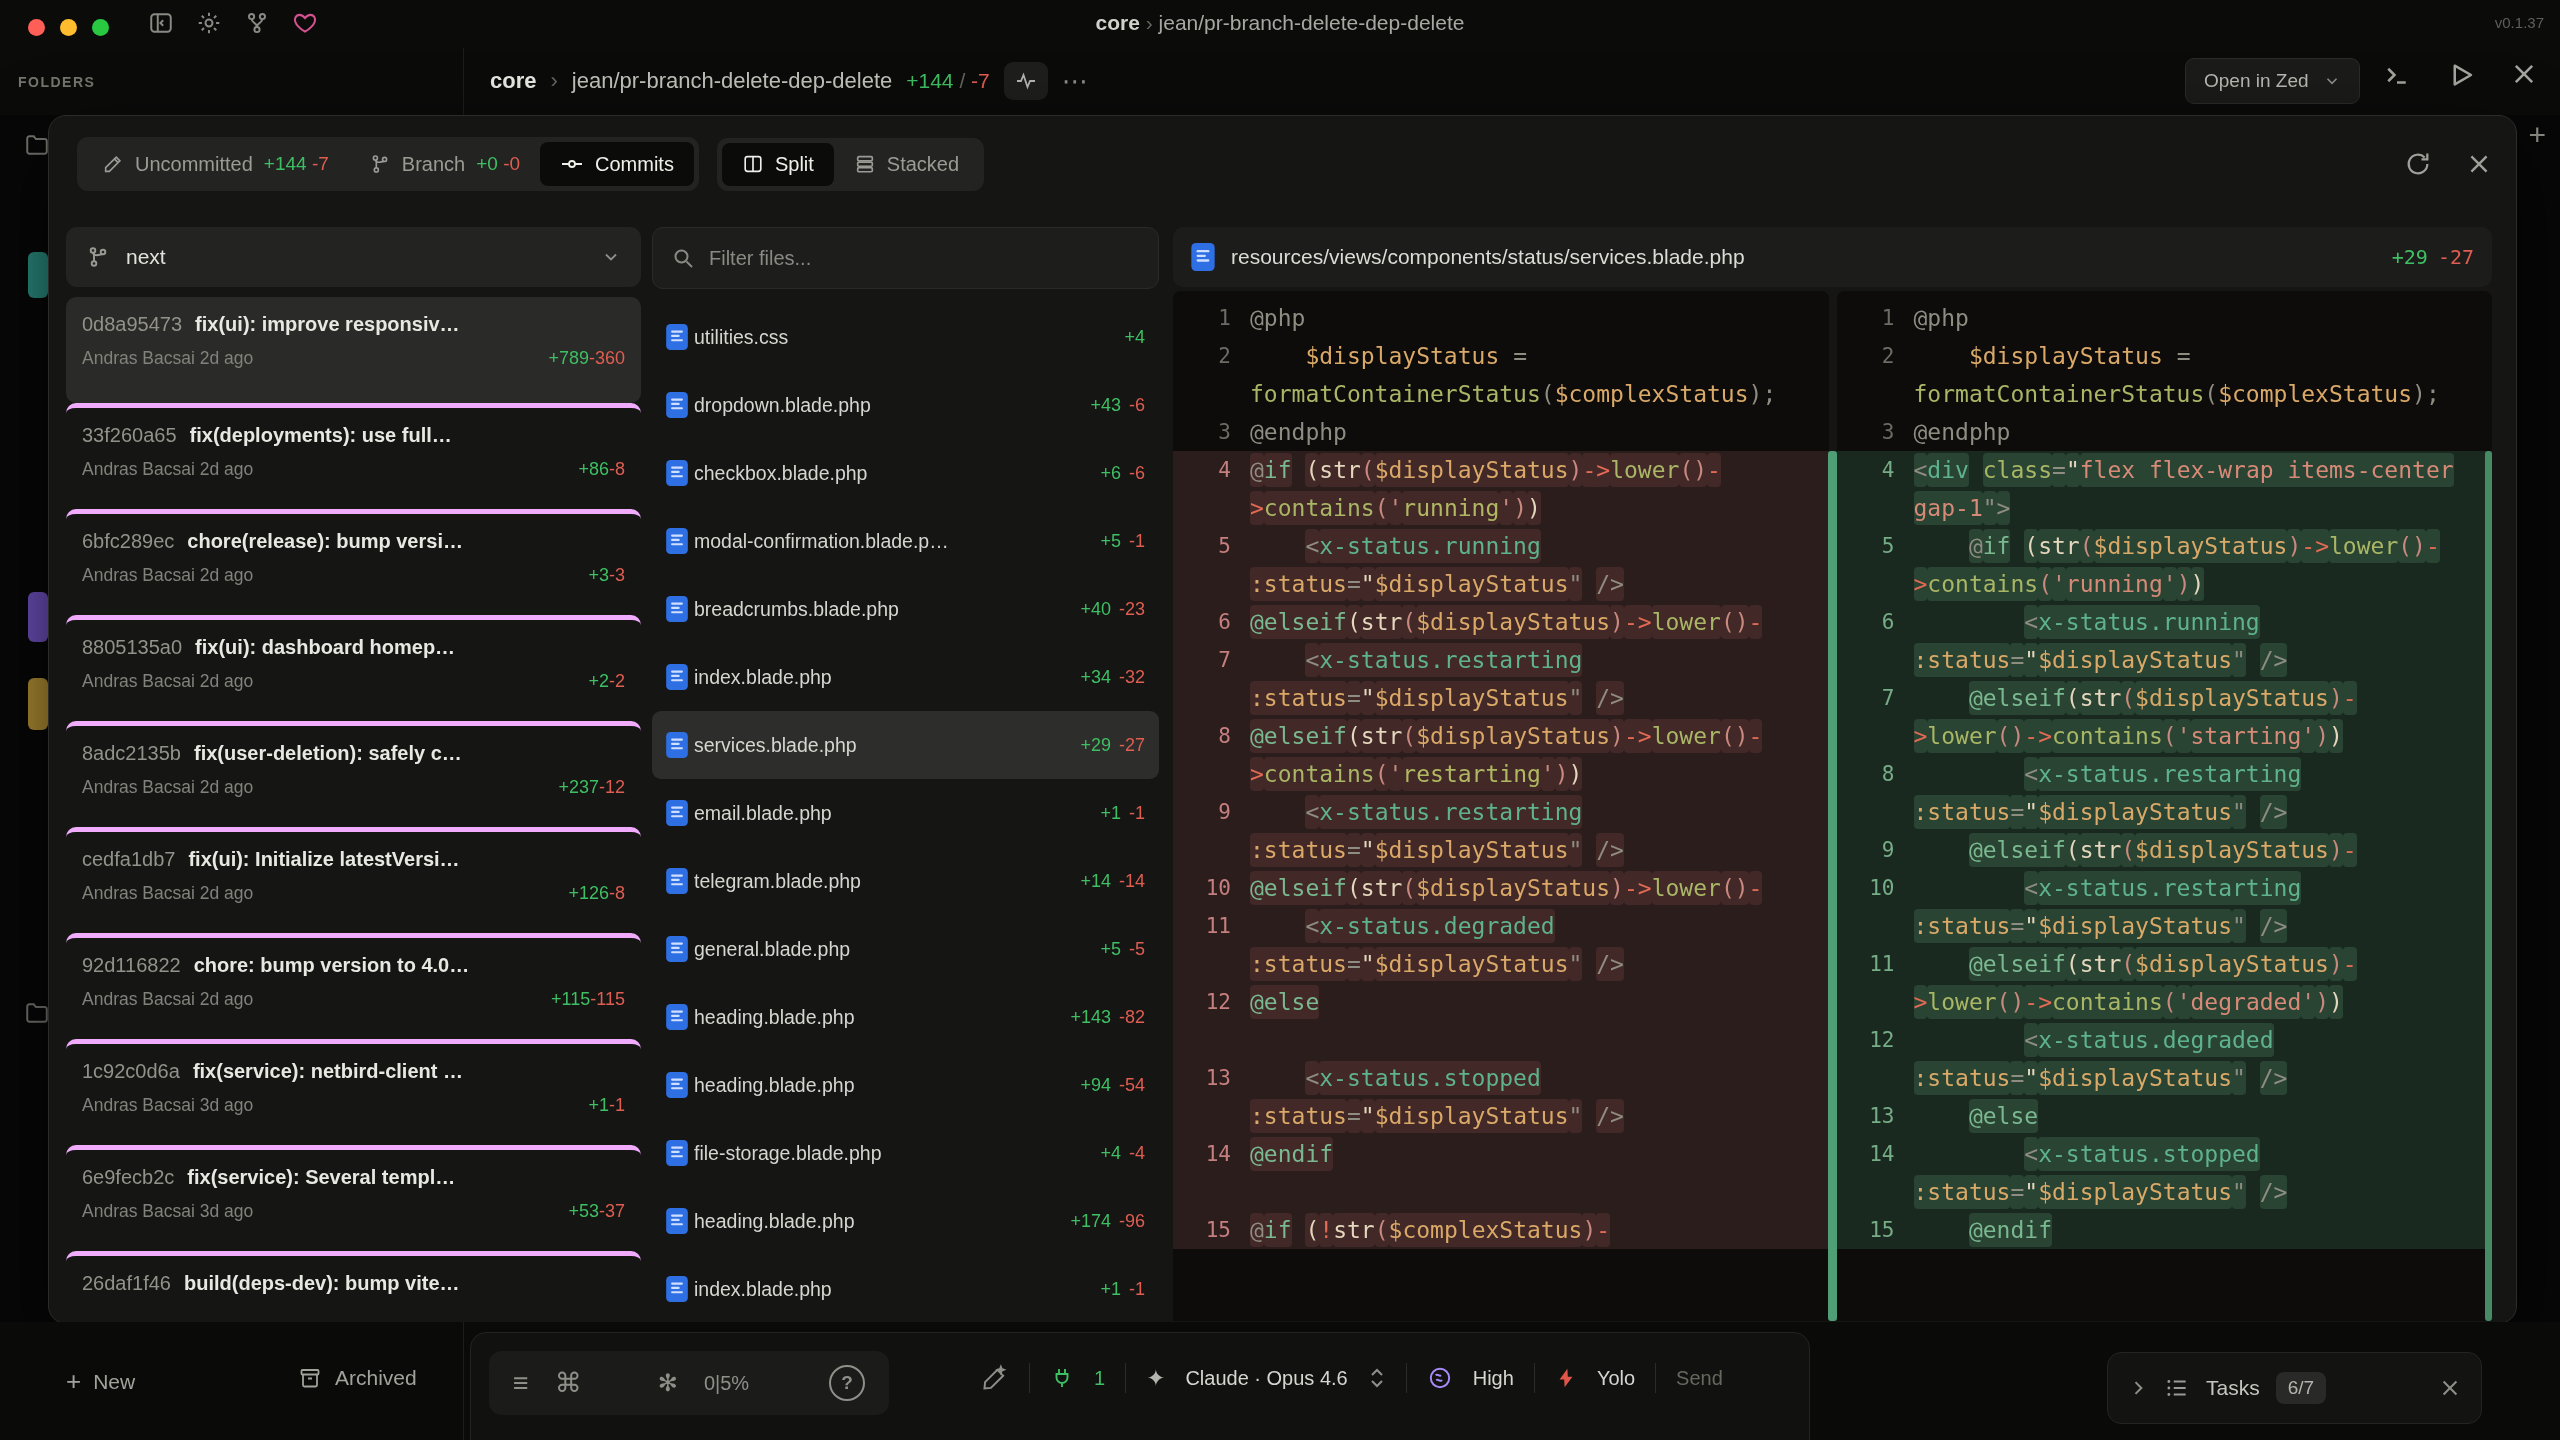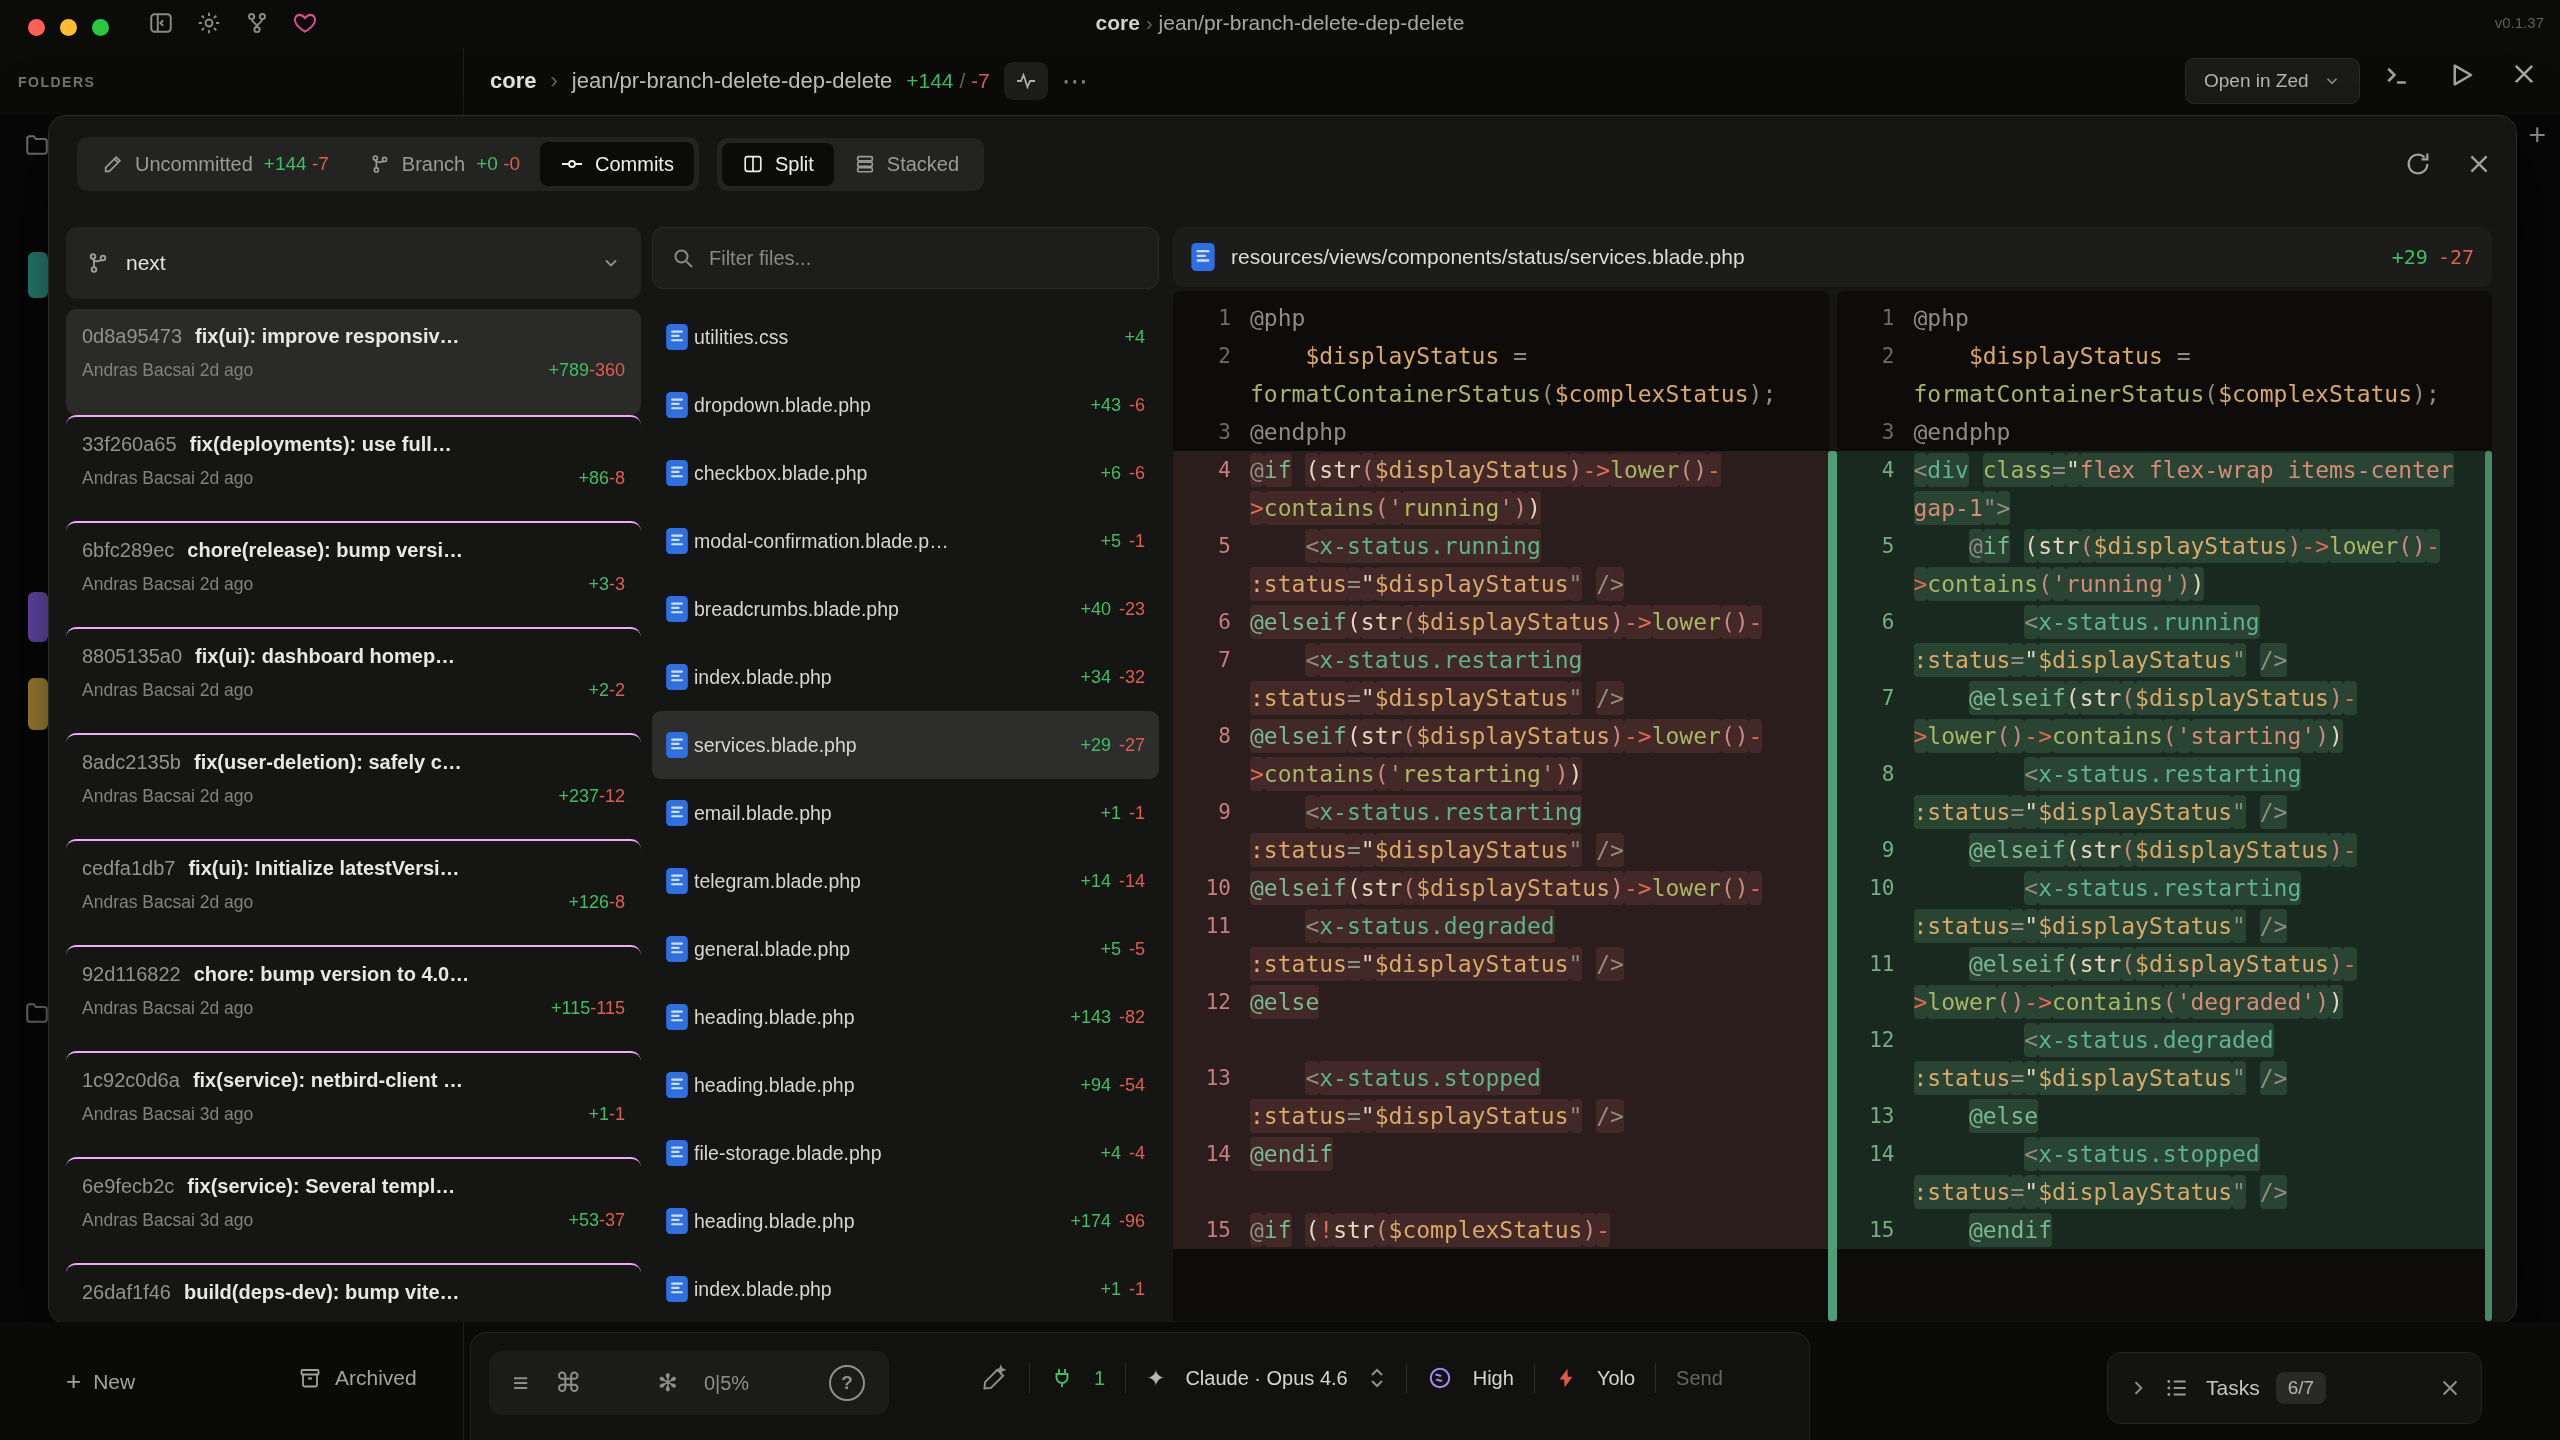--- a/index.html
+++ b/index.html
@@ -43,26 +43,26 @@
          border:1px solid #2c2c2a;border-radius:18px;box-shadow:0 30px 80px rgba(0,0,0,.65);overflow:hidden;}
   .m-header{position:absolute;left:28px;top:16px;right:24px;height:64px;display:flex;align-items:center;gap:18px;}
   .tab-group{display:flex;align-items:center;background:#232322;border-radius:11px;padding:5px;}
   .tab{display:flex;align-items:center;gap:11px;padding:10px 20px;border-radius:8px;font-size:20px;color:#9b9b95;}
   .tab.active{background:#0b0b0a;color:#f0f0eb;}
   .tab .stats{font-size:19px;}
   .m-head-right{margin-left:auto;display:flex;align-items:center;gap:34px;color:#a0a09a;}
 
   
   .commits-col{position:absolute;left:17px;top:95px;width:575px;bottom:0;}
-  .branch-sel{margin-top:16px;height:72px;background:#232322;border-radius:11px;display:flex;align-items:center;
+  .branch-sel{margin-top:16px;height:60px;background:#232322;border-radius:11px;display:flex;align-items:center;
               padding:0 20px;gap:16px;font-size:21px;color:#e2e2dd;}
   .branch-sel .chev{margin-left:auto;color:#8f8f89;}
   .commit-list{margin-top:10px;}
   .commit-row{height:106px;box-sizing:border-box;padding:16px 16px 0 16px;border-radius:10px;}
-  .commit-row + .commit-row{border-top:2px solid #f0abfc;}
+  .commit-row + .commit-row{border-top:5px solid #f0abfc;}
   .commit-row.sel{background:#2a2a28;border-top:none;}
   .cr-top{display:flex;gap:13px;align-items:baseline;white-space:nowrap;overflow:hidden;}
   .chash{color:#92928b;font-size:20px;flex:none;}
   .ctitle{color:#e8e8e3;font-size:20px;font-weight:600;overflow:hidden;text-overflow:ellipsis;}
   .cr-bot{display:flex;align-items:baseline;margin-top:12px;font-size:17.5px;color:#82827c;}
   .cstats{margin-left:auto;font-size:18px;display:flex;}
 
   .files-col{position:absolute;left:603px;top:95px;width:507px;bottom:0;}
   .filter-box{margin-top:16px;height:60px;background:#1d1d1c;border:1px solid #2a2a29;border-radius:11px;
               display:flex;align-items:center;padding:0 18px;gap:14px;color:#8a8a84;font-size:20px;}

